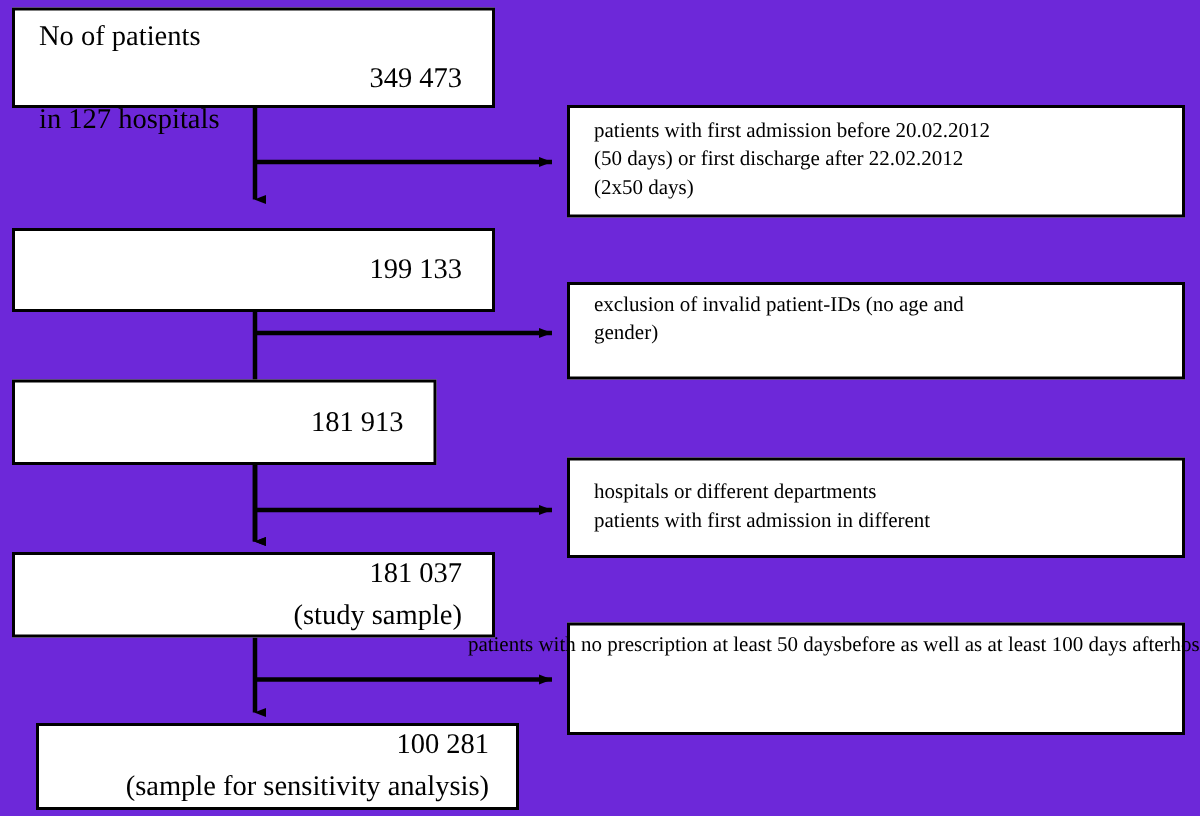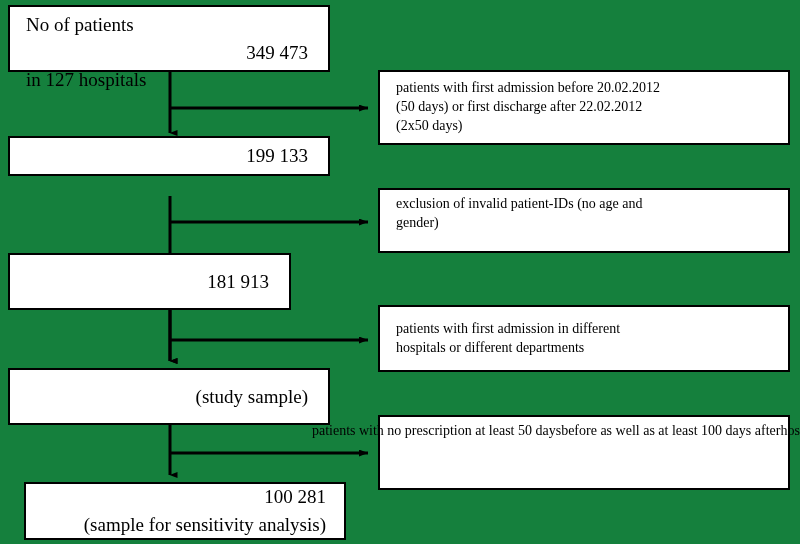--- a/index.html
+++ b/index.html
@@ -4,21 +4,21 @@
 <style>
   html, body {
     margin: 0;
     padding: 0;
     background: #ffffff;
   }
   #canvas {
     position: relative;
     width: 800px;
     height: 544px;
-    background: #15803d;
+    background: #6d28d9;
     font-family: "Liberation Serif", "DejaVu Serif", serif;
     color: #000000;
     overflow: hidden;
   }
   .box {
     position: absolute;
     box-sizing: border-box;
     border: 2px solid #000000;
     background: #ffffff;
   }
@@ -78,51 +78,52 @@
       <line x1="170" y1="453" x2="368" y2="453" stroke="#000000" stroke-width="3" marker-end="url(#arrowRight)"></line>
     </g>
   </svg>
 
   <div class="box main-box" style="left:8px; top:5px; width:322px; height:67px;">
     <div class="line-left">No of patients</div>
     <div class="line-right">349 473</div>
     <div class="line-left">in 127 hospitals</div>
   </div>
 
-  <div class="box main-box" style="left:8px; top:136px; width:322px; height:40px; display:flex; align-items:center;justify-content:center;">
+  <div class="box main-box" style="left:8px; top:152px; width:322px; height:56px; display:flex; align-items:center;justify-content:center;">
     <div class="line-right" style="width:100%;">199 133</div>
   </div>
 
   <div class="box main-box" style="left:8px; top:253px; width:283px; height:57px; display:flex; align-items:center;">
     <div class="line-right" style="width:100%;">181 913</div>
   </div>
 
   <div class="box main-box" style="left:8px; top:368px; width:322px; height:57px; display:flex; flex-direction:column; justify-content:center;">
+    <div class="line-right">181 037</div>
     <div class="line-right">(study sample)</div>
   </div>
 
   <div class="box main-box" style="left:8px; top:482px; width:322px; height:58px; display:flex; flex-direction:column; justify-content:center; padding-left:6px; padding-right:18px;margin-left:16px;">
     <div class="line-right">100 281</div>
     <div class="line-right">(sample for sensitivity analysis)</div>
   </div>
 
   <div class="box side-box" style="left:378px; top:70px; width:412px; height:75px; display:flex; flex-direction:column; justify-content:center;">
     <div class="side-line">patients with first admission before 20.02.2012</div>
     <div class="side-line">(50 days) or first discharge after 22.02.2012</div>
     <div class="side-line">(2x50 days)</div>
   </div>
 
   <div class="box side-box" style="left:378px; top:188px; width:412px; height:65px; display:flex; flex-direction:column; ">
     <div class="side-line">exclusion of invalid patient-IDs (no age and</div>
     <div class="side-line">gender)</div>
   </div>
 
   <div class="box side-box" style="left:378px; top:305px; width:412px; height:67px; display:flex; flex-direction:column; justify-content:center;">
+    <div class="side-line">hospitals or different departments</div>
     <div class="side-line">patients with first admission in different</div>
-    <div class="side-line">hospitals or different departments</div>
   </div>
 
   <div class="box side-box" style="left:378px; top:415px; width:412px; height:75px; display:flex; flex-direction:row; justify-content:center;">
     <div class="side-line">patients with no prescription at least 50 days</div>
     <div class="side-line">before as well as at least 100 days after</div>
     <div class="side-line">hospitalisation</div>
   </div>
 
 </div>
 

